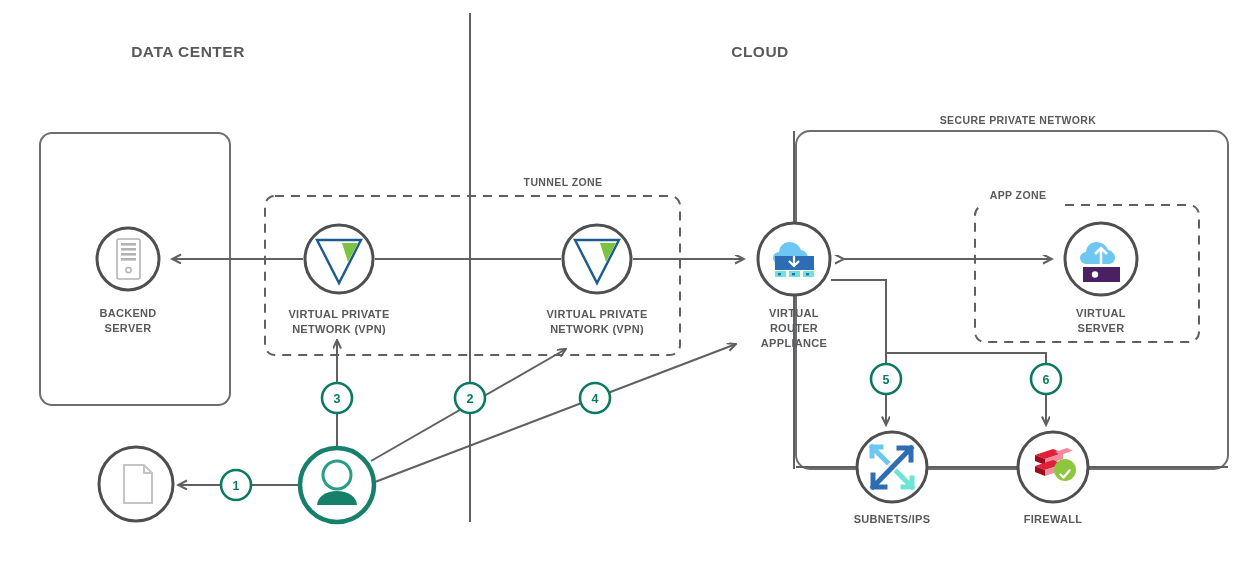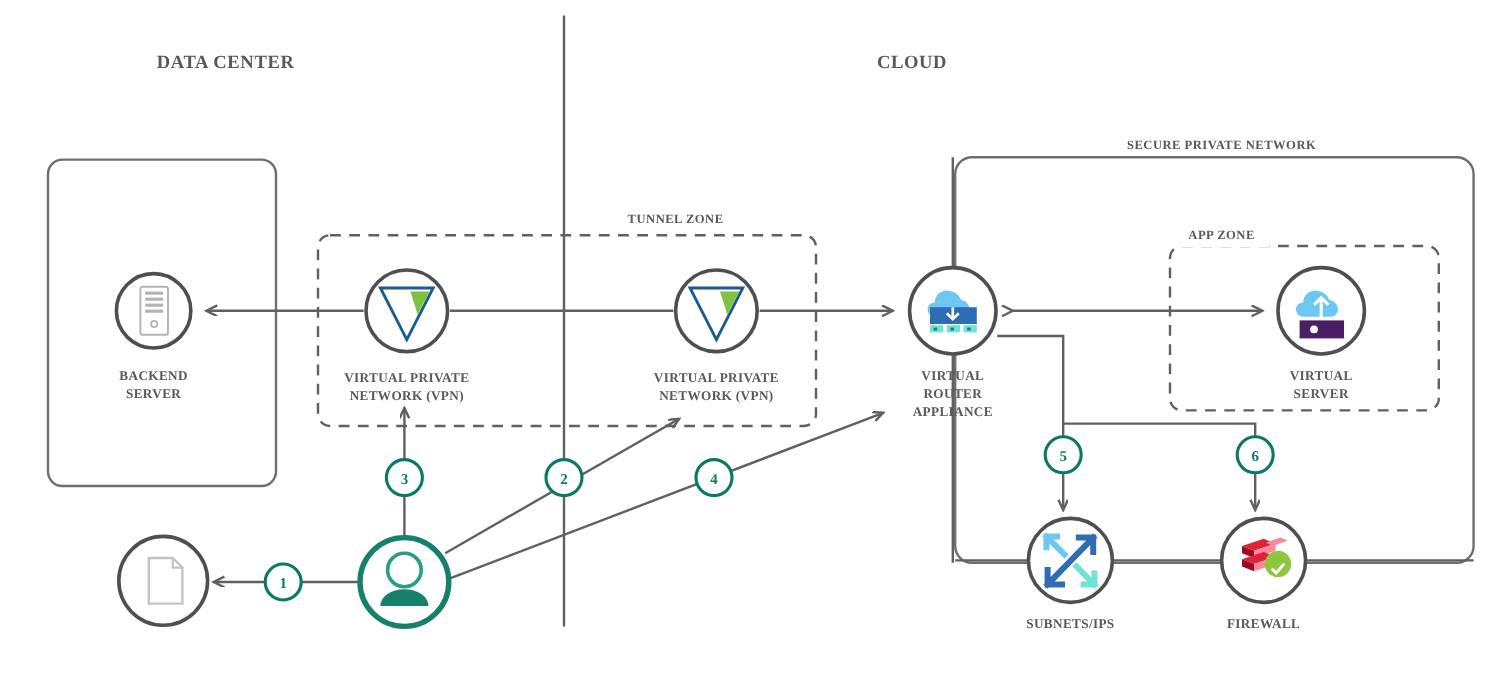--- a/index.html
+++ b/index.html
@@ -1,18 +1,18 @@
 <!DOCTYPE html>
 <html><head>
 <meta charset="utf-8">
 <style>
   html,body{margin:0;padding:0;background:#ffffff;}
   body{width:1256px;height:575px;overflow:hidden;
        font-family:"Liberation Sans", sans-serif;}
-  #stage{position:relative;width:1256px;height:575px;font-family:Liberation Serif, serif;}
+  #stage{position:relative;width:1256px;height:575px;}
   svg#diagram{position:absolute;left:0;top:0;width:1256px;height:575px;}
   .hdr{font-size:15.5px;font-weight:bold;letter-spacing:.5px;fill:#58595b;}
   .zonelbl{font-size:10.5px;font-weight:bold;letter-spacing:.4px;fill:#58595b;}
   .nodelbl{font-size:11px;font-weight:bold;letter-spacing:.3px;fill:#58595b;}
   .badgetxt{font-size:12.5px;font-weight:bold;fill:#0c7a63;}
   .ln{stroke:#5f6062;stroke-width:2;fill:none;}
   .dash{stroke:#5f6062;stroke-width:2;fill:none;stroke-dasharray:9 7;}
   .circ{fill:#ffffff;stroke:#4d4f51;stroke-width:3;}
   .box{fill:none;stroke:#6d6e70;stroke-width:2;}
   .badge{fill:#ffffff;stroke:#0c7a63;stroke-width:2.6;}

